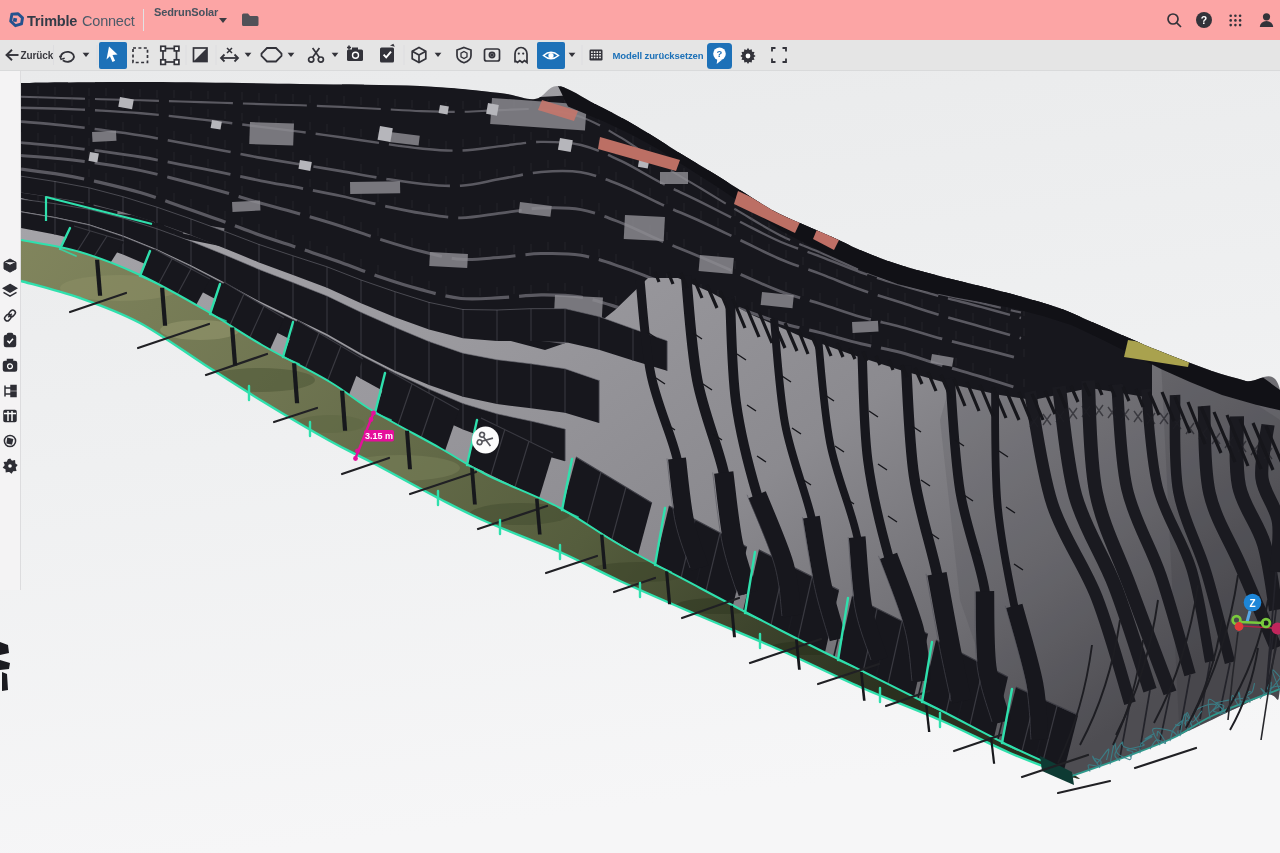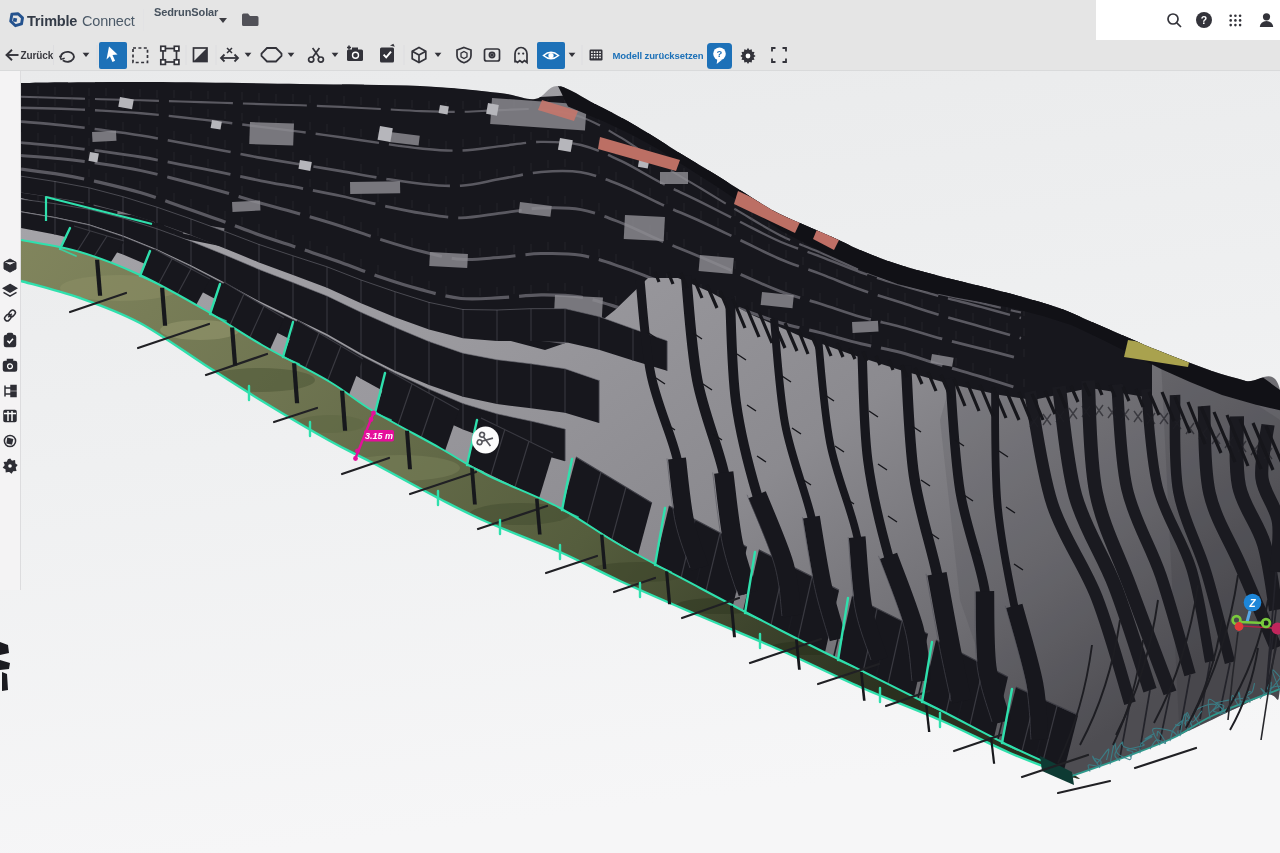--- a/index.html
+++ b/index.html
@@ -1,19 +1,19 @@
 <!DOCTYPE html>
 <html><head><meta charset="utf-8"><style>
 
 html,body{margin:0;padding:0;width:1280px;height:853px;overflow:hidden;
  font-family:"Liberation Sans",sans-serif;background:#fff;}
-.header{position:absolute;left:0;top:0;width:1096px;height:40px;background:#e5e5e5;}
+.header{position:absolute;left:0;top:0;width:1280px;height:40px;background:#fca5a5;}
 .toolbar{position:absolute;left:0;top:40px;width:1280px;height:30px;background:#e5e5e5;
  border-bottom:1px solid #d9dadb;box-sizing:content-box;}
-.canvas{position:absolute;left:0;top:70px;width:1280px;height:783px;font-style:italic;}
+.canvas{position:absolute;left:0;top:70px;width:1280px;height:783px;}
 .sidebar{position:absolute;left:0;top:70px;width:21px;height:520px;background:#f4f3f4;
  border-right:1px solid #dcdcde;box-sizing:border-box;}
 
 </style></head><body>
 <div class="canvas"><svg width="1280" height="783" viewBox="0 70 1280 783">
       <defs>
 <linearGradient id="bgc" x1="0" y1="0" x2="0.2" y2="1">
 <stop offset="0" stop-color="#e9eaeb"></stop>
           <stop offset="0.5" stop-color="#eff0f1"></stop>
           <stop offset="1" stop-color="#f6f6f7"></stop>

